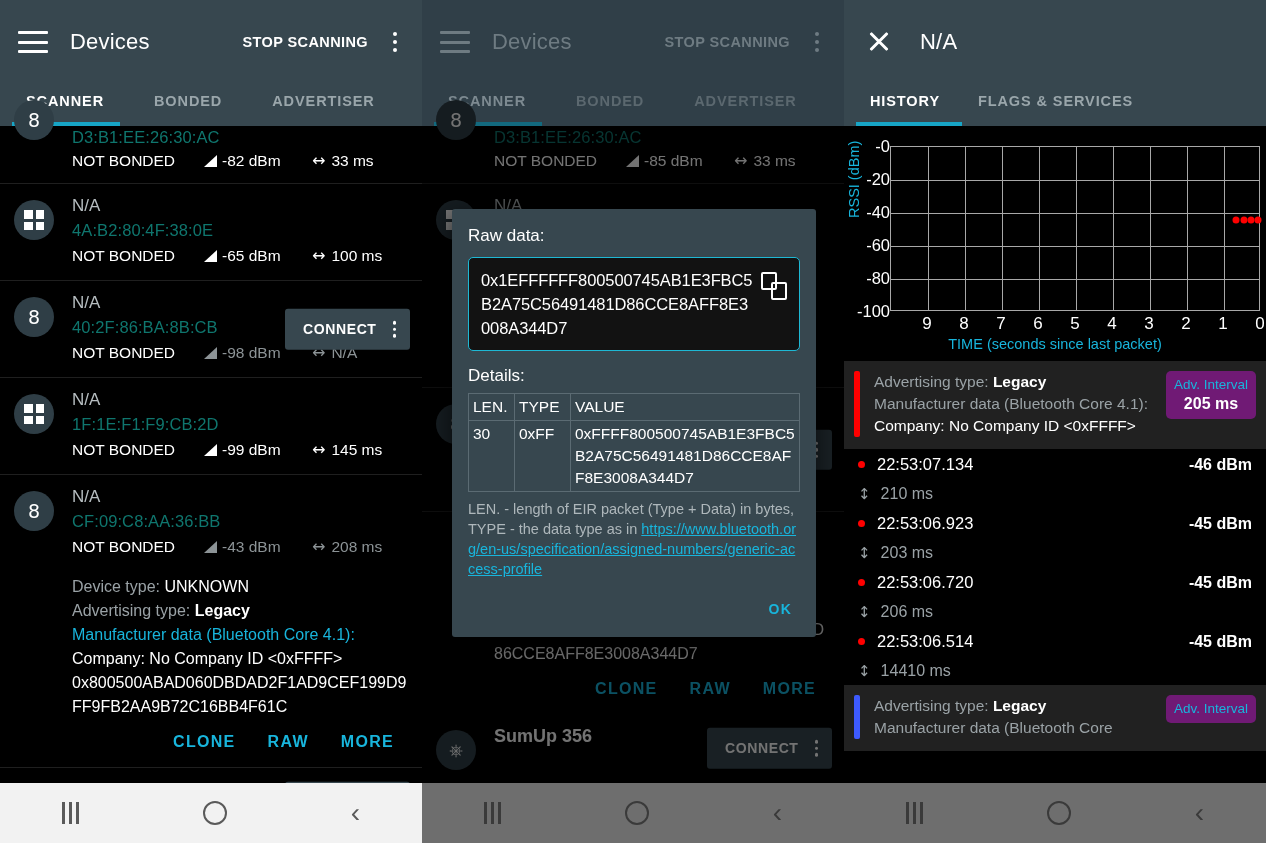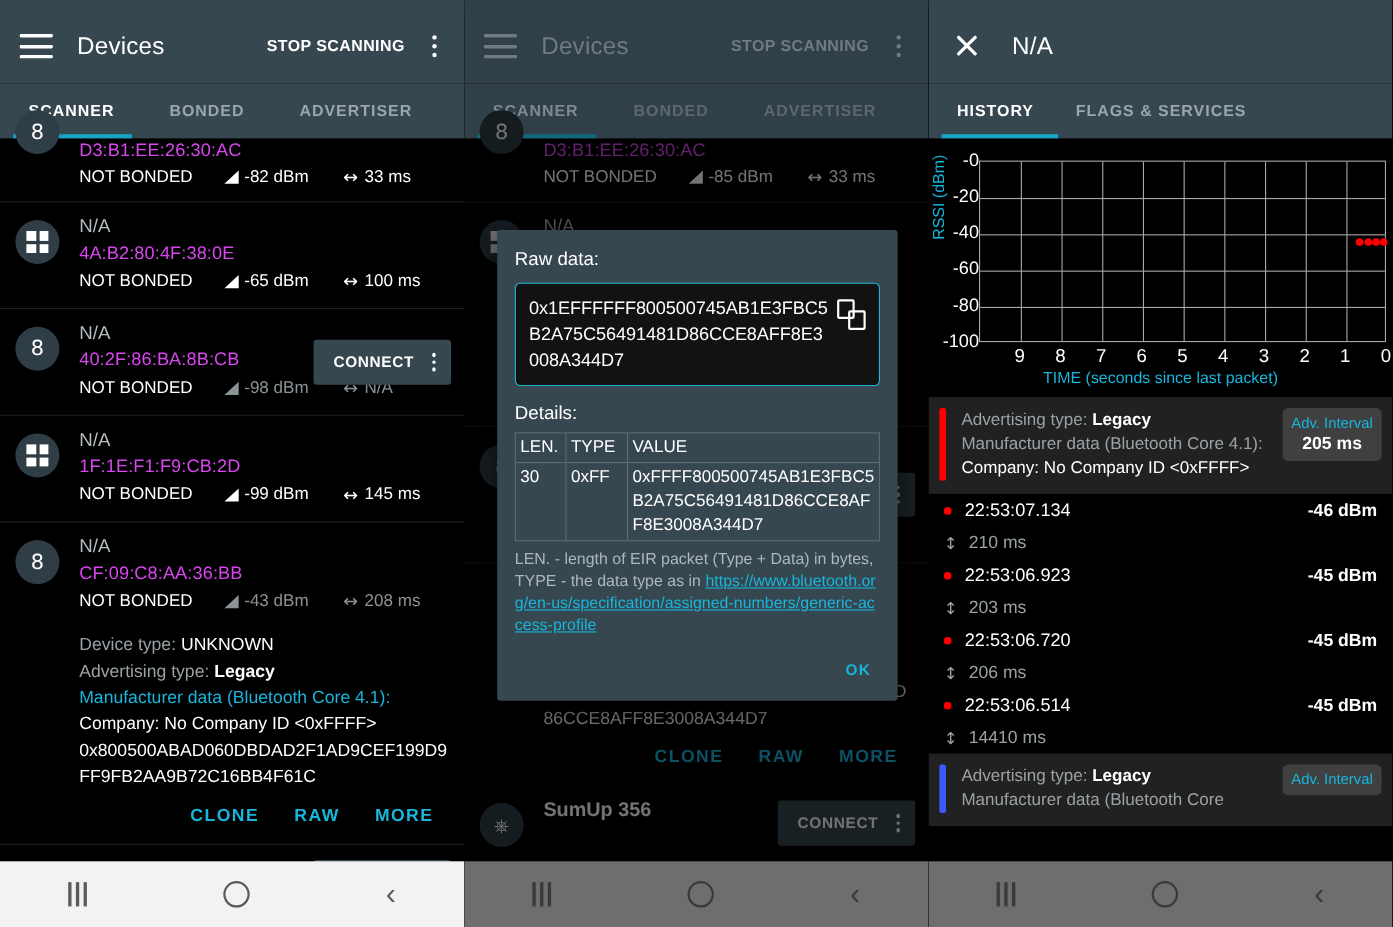--- a/index.html
+++ b/index.html
@@ -61,21 +61,21 @@
     flex: 0 0 40px; margin-right: 18px; margin-top: 6px;
     display: flex; align-items: center; justify-content: center; }
   .ic-grid { width: 20px; height: 20px; display: grid; grid-template-columns: 1fr 1fr;
      grid-template-rows: 1fr 1fr; gap: 3px; }
   .ic-grid i { background: #fff; display: block; }
   .ic-bt { color: #fff; font-size: 19px; line-height: 1; font-family: "DejaVu Sans", sans-serif; }
   .ic-circle { color: #fff; font-size: 17px; line-height:1; }
   .rowbody { flex: 1 1 auto; min-width: 0; }
   .dev-name { color: #b6bdc0; font-size: 17px; line-height: 24px; }
   .dev-name.named { color: #fff; font-weight: 700; font-size: 18px; }
-  .dev-addr { color: #d946ef; font-size: 16.5px; line-height: 25px; letter-spacing: .1px; }
+  .dev-addr { color: #0f766e; font-size: 16.5px; line-height: 25px; letter-spacing: .1px; }
   .dev-meta { display: flex; align-items: center; color: #fff; font-size: 15.5px;
      line-height: 24px; margin-top: 1px; }
   .dev-meta .bonded { width: 132px; flex: 0 0 132px; }
   .dev-meta .rssi { width: 108px; flex: 0 0 108px; display: flex; align-items: center; gap: 5px;}
   .dev-meta .intv { display: flex; align-items: center; gap: 6px; }
   .dev-meta.weak { color: #8c9396; }
   .sig { width: 0; height: 0; border-style: solid; border-width: 0 0 12px 13px;
      border-color: transparent transparent #fff transparent; display: inline-block; }
   .dev-meta.weak .sig { border-bottom-color: #8c9396; }
   .arrows { font-size: 16px; line-height: 1; font-family: "DejaVu Sans", sans-serif; }
@@ -146,21 +146,21 @@
   
   .hist { position: absolute; top: 361px; left: 0; right: 0; bottom: 0; background: #000;
      overflow: hidden; }
   .adv-card { background: #212121; padding: 10px 10px 12px 10px; display: flex;
      position: relative; }
   .adv-bar { width: 6px; flex: 0 0 6px; border-radius: 2px; }
   .adv-body { flex: 1 1 auto; min-width: 0; padding-left: 14px; }
   .adv-body .ln { font-size: 15.5px; line-height: 22px; color: #fff; }
   .adv-body .lbl { color: #9aa2a6; }
   .adv-body .hex { word-break: break-all; }
-  .adv-badge { flex: 0 0 auto; background: #404040; border-radius: 5px; padding: 5px 8px;
+  .adv-badge { flex: 0 0 auto; background: #701a75; border-radius: 5px; padding: 5px 8px;
      align-self: flex-start; text-align: center; margin-left: 8px; }
   .adv-badge .t { color: #18b5dc; font-size: 13.5px; line-height: 18px; }
   .adv-badge .v { color: #fff; font-size: 16px; font-weight: 700; line-height: 20px; }
   .pkt { display: flex; align-items: center; padding: 6px 14px 6px 14px; }
   .pkt .dot { width: 7px; height: 7px; border-radius: 50%; background: #f00;
      flex: 0 0 7px; margin-right: 12px; }
   .pkt .ts { color: #fff; font-size: 16.5px; }
   .pkt .rssi { margin-left: auto; color: #fff; font-size: 16px; font-weight: 700; }
   .gap { display: flex; align-items: center; padding: 5px 14px; color: #9aa2a6; font-size: 16px;}
   .gap .ar { font-family: "DejaVu Sans", sans-serif; font-size: 15px; margin-right: 10px; }

